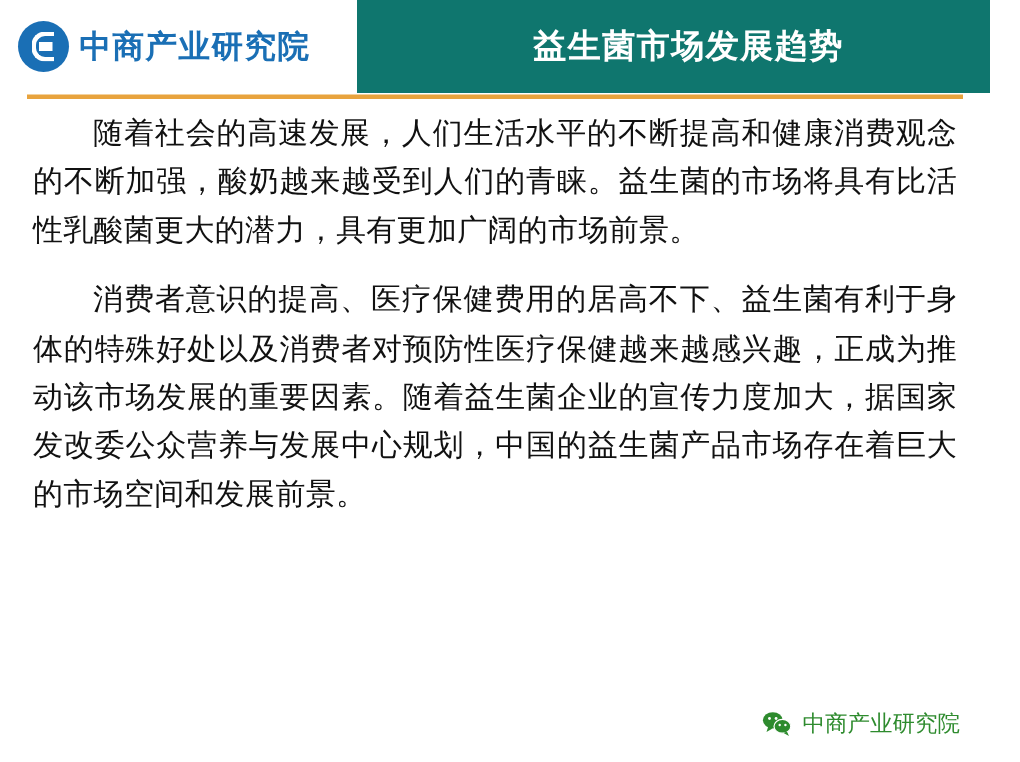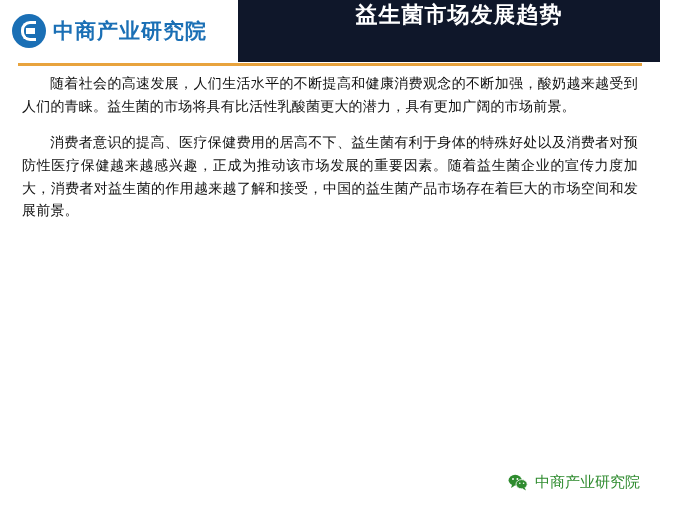--- a/index.html
+++ b/index.html
@@ -70,22 +70,23 @@
   .logo-text {
     font-size: 21px;
     font-weight: bold;
     color: #1a6fb5;
     letter-spacing: 1px;
     line-height: 1;
     white-space: nowrap;
   }
   .header-bar {
     flex: 1 1 auto;
-    background: #0f172a;
+    background: #0f766e;
     display: flex;
+    align-items: center;
     justify-content: center;
     position: relative;
     padding-left: 20px;
   }
   .header-title {
     color: #ffffff;
     font-size: 22px;
     font-weight: bold;
     letter-spacing: 1px;
     white-space: nowrap;
@@ -101,21 +102,21 @@
 
   
   .content {
     position: absolute;
     top: 72px;
     left: 22px;
     right: 22px;
     bottom: 60px;
   }
   .para {
-    font-size: 14px;
+    font-size: 20px;
     line-height: 1.62;
     color: #111111;
     text-align: justify;
     text-indent: 2em;
     margin: 0 0 14px 0;
     letter-spacing: 0.2px;
   }
 
   
   .footer {
@@ -150,21 +151,21 @@
       <div class="logo-text">中商产业研究院</div>
     </div>
     <div class="header-bar">
       <div class="header-title">益生菌市场发展趋势</div>
     </div>
   </div>
   <div class="accent-rule"></div>
 
   <div class="content">
     <p class="para">随着社会的高速发展，人们生活水平的不断提高和健康消费观念的不断加强，酸奶越来越受到人们的青睐。益生菌的市场将具有比活性乳酸菌更大的潜力，具有更加广阔的市场前景。</p>
-    <p class="para">消费者意识的提高、医疗保健费用的居高不下、益生菌有利于身体的特殊好处以及消费者对预防性医疗保健越来越感兴趣，正成为推动该市场发展的重要因素。随着益生菌企业的宣传力度加大，消费者对益生菌的作用越来越了解和接受，中国的益生菌产品市场存在着巨大的市场空间和发展前景。</p>
+    <p class="para">消费者意识的提高、医疗保健费用的居高不下、益生菌有利于身体的特殊好处以及消费者对预防性医疗保健越来越感兴趣，正成为推动该市场发展的重要因素。随着益生菌企业的宣传力度加大，据国家发改委公众营养与发展中心规划，中国的益生菌产品市场存在着巨大的市场空间和发展前景。</p>
   </div>
 
   <div class="footer">
     <span class="wechat-icon">
       <svg viewBox="0 0 20 17" width="20" height="17" aria-hidden="true">
         <ellipse cx="7.2" cy="6.2" rx="6.6" ry="5.4" fill="#2e8b2e"></ellipse>
         <polygon points="4.2,10.2 3.0,14.0 7.0,11.6" fill="#2e8b2e"></polygon>
         <circle cx="5.0" cy="5.0" r="0.95" fill="#ffffff"></circle>
         <circle cx="9.4" cy="5.0" r="0.95" fill="#ffffff"></circle>
         <ellipse cx="13.6" cy="10.2" rx="5.6" ry="4.6" fill="#2e8b2e" stroke="#ffffff" stroke-width="0.8"></ellipse>

